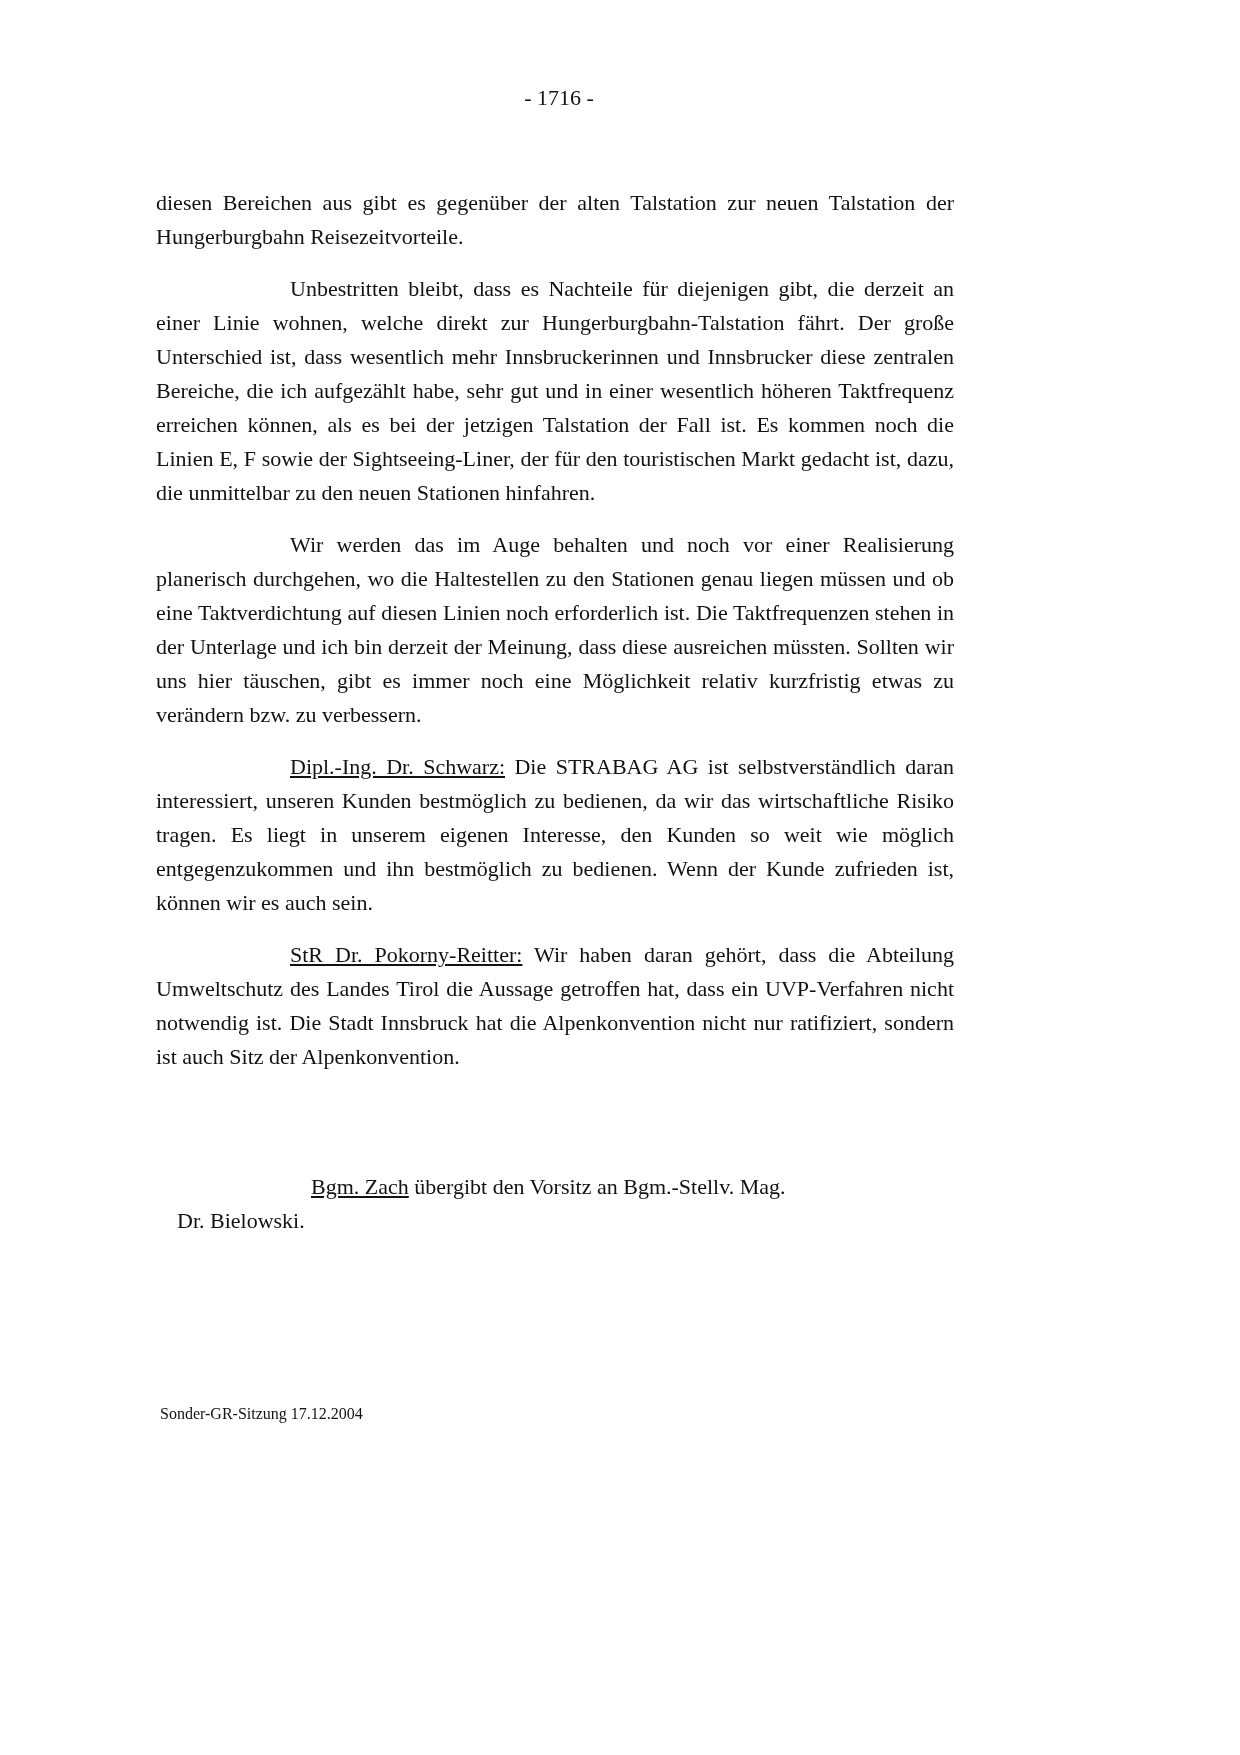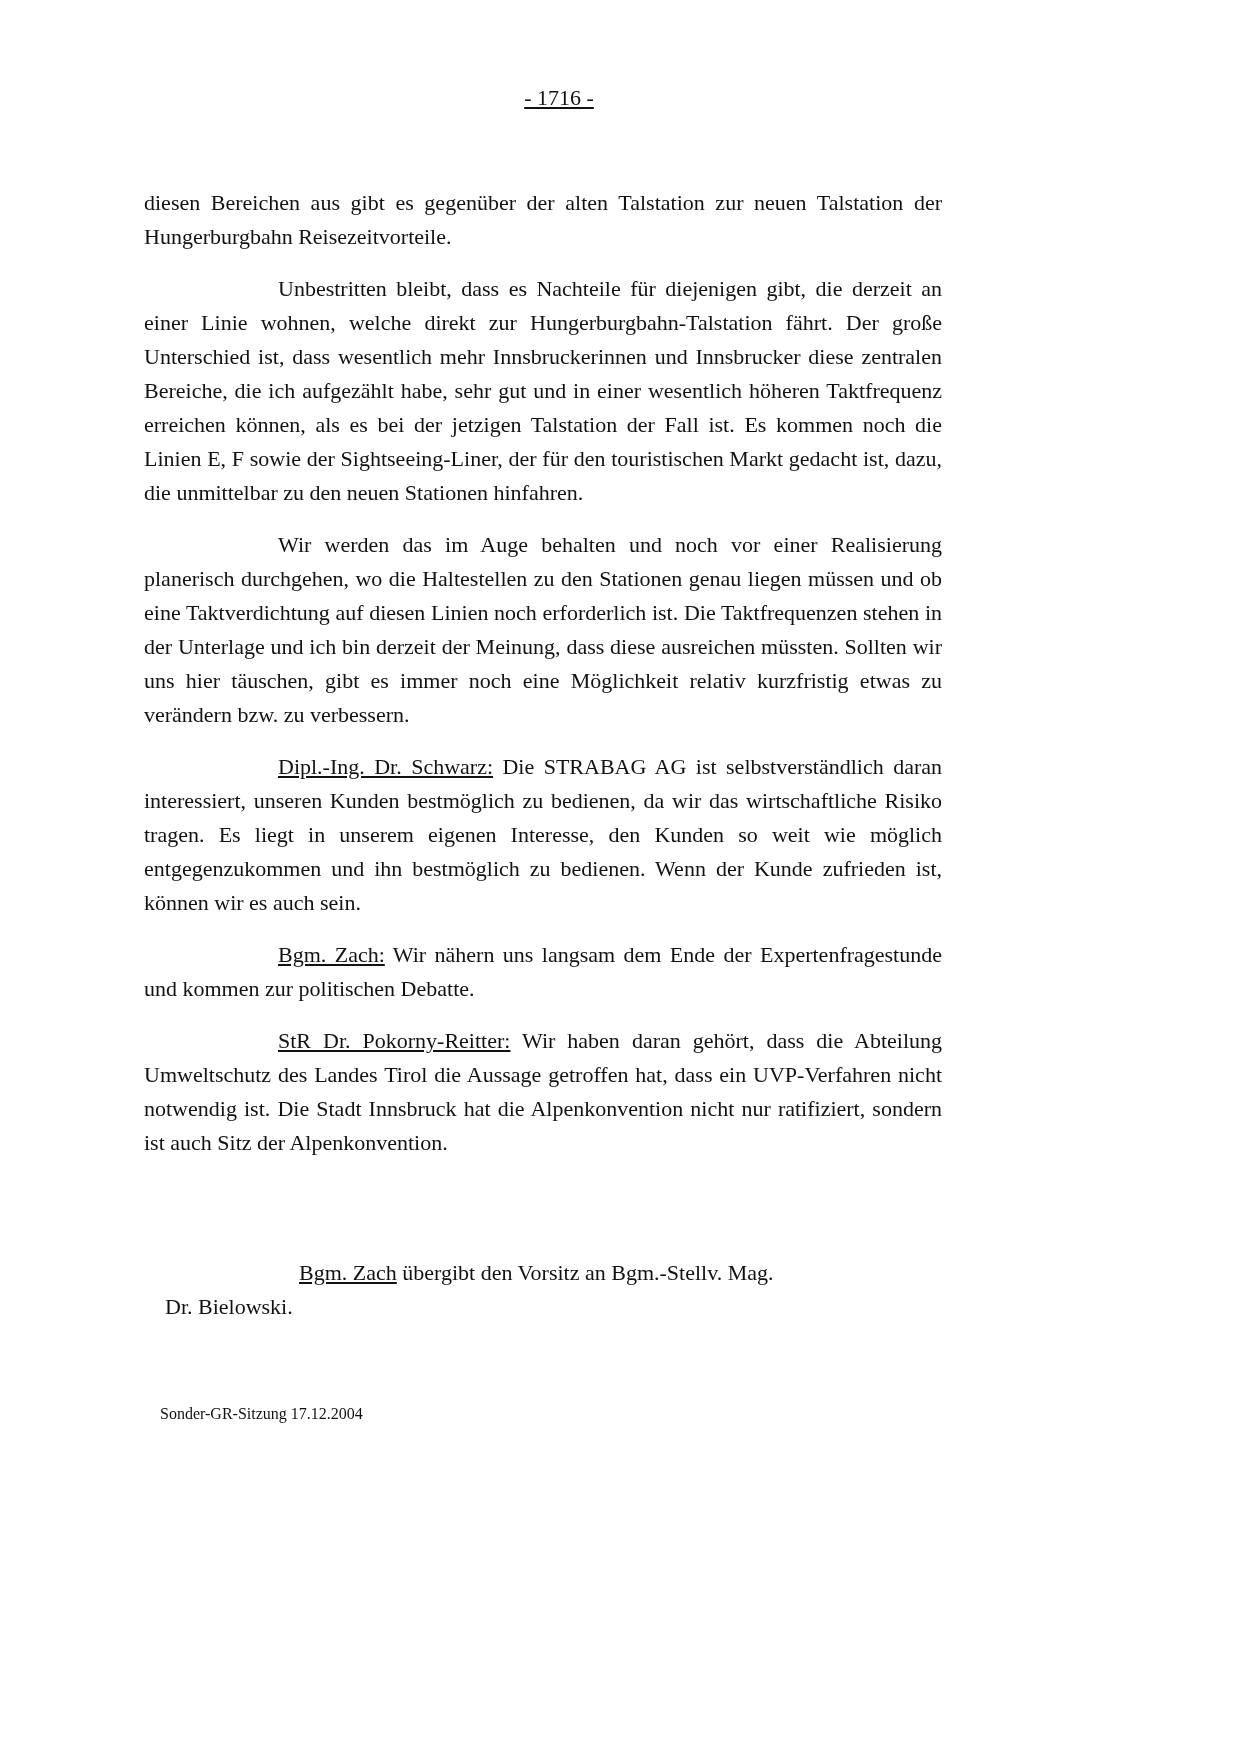--- a/index.html
+++ b/index.html
@@ -19,26 +19,25 @@
       overflow: hidden;
     }
     .page-number {
       position: absolute;
       top: 84px;
       left: 160px;
       width: 798px;
       text-align: center;
       font-size: 22px;
       line-height: 28px;
-      text-decoration: underline;
     }
     .body-text {
       position: absolute;
       top: 186px;
-      left: 144px;
+      left: 156px;
       width: 798px;
       font-size: 22px;
       line-height: 34px;
       text-align: justify;
       hyphens: auto;
       -webkit-hyphens: auto;
     }
     .body-text p {
       margin: 0;
       padding: 0;
@@ -73,21 +72,20 @@
   <div class="body-text">
 
     <p><span>diesen Bereichen aus gibt es gegenüber der alten Talstation zur neuen Talstation der Hungerburgbahn Reisezeitvorteile.</span></p>
 
     <p class="indent"><span>Unbestritten bleibt, dass es Nachteile für diejenigen gibt, die derzeit an einer Linie wohnen, welche direkt zur Hungerburgbahn-Talstation fährt. Der große Unterschied ist, dass wesentlich mehr Innsbruckerinnen und Innsbrucker diese zentralen Bereiche, die ich aufgezählt habe, sehr gut und in einer wesentlich höheren Taktfrequenz erreichen können, als es bei der jetzigen Talstation der Fall ist. Es kommen noch die Linien E, F sowie der Sightseeing-Liner, der für den touristischen Markt gedacht ist, dazu, die unmittelbar zu den neuen Stationen hinfahren.</span></p>
 
     <p class="indent"><span>Wir werden das im Auge behalten und noch vor einer Realisierung planerisch durchgehen, wo die Haltestellen zu den Stationen genau liegen müssen und ob eine Taktverdichtung auf diesen Linien noch erforderlich ist. Die Taktfrequenzen stehen in der Unterlage und ich bin derzeit der Meinung, dass diese ausreichen müssten. Sollten wir uns hier täuschen, gibt es immer noch eine Möglichkeit relativ kurzfristig etwas zu verändern bzw. zu verbessern.</span></p>
 
     <p class="indent"><span class="speaker">Dipl.-Ing. Dr. Schwarz:</span><span> Die STRABAG AG ist selbstverständlich daran interessiert, unseren Kunden bestmöglich zu bedienen, da wir das wirtschaftliche Risiko tragen. Es liegt in unserem eigenen Interesse, den Kunden so weit wie möglich entgegenzukommen und ihn bestmöglich zu bedienen. Wenn der Kunde zufrieden ist, können wir es auch sein.</span></p>
 
-    <p class="indent"><span class="speaker">Bgm. Zach:</span><span> Wir nähern uns langsam dem Ende der Expertenfragestunde und kommen zur politischen Debatte.</span></p>
 
     <p class="indent"><span class="speaker">StR Dr. Pokorny-Reitter:</span><span> Wir haben daran gehört, dass die Abteilung Umweltschutz des Landes Tirol die Aussage getroffen hat, dass ein UVP-Verfahren nicht notwendig ist. Die Stadt Innsbruck hat die Alpenkonvention nicht nur ratifiziert, sondern ist auch Sitz der Alpenkonvention.</span></p>
 
     <p class="indent closing"><span class="speaker">Bgm. Zach</span><span> übergibt den Vorsitz an Bgm.-Stellv. Mag.</span><br><span>Dr. Bielowski.</span></p>
 
   </div>
 
   <div class="footer">Sonder-GR-Sitzung 17.12.2004</div>
 
 </div>

